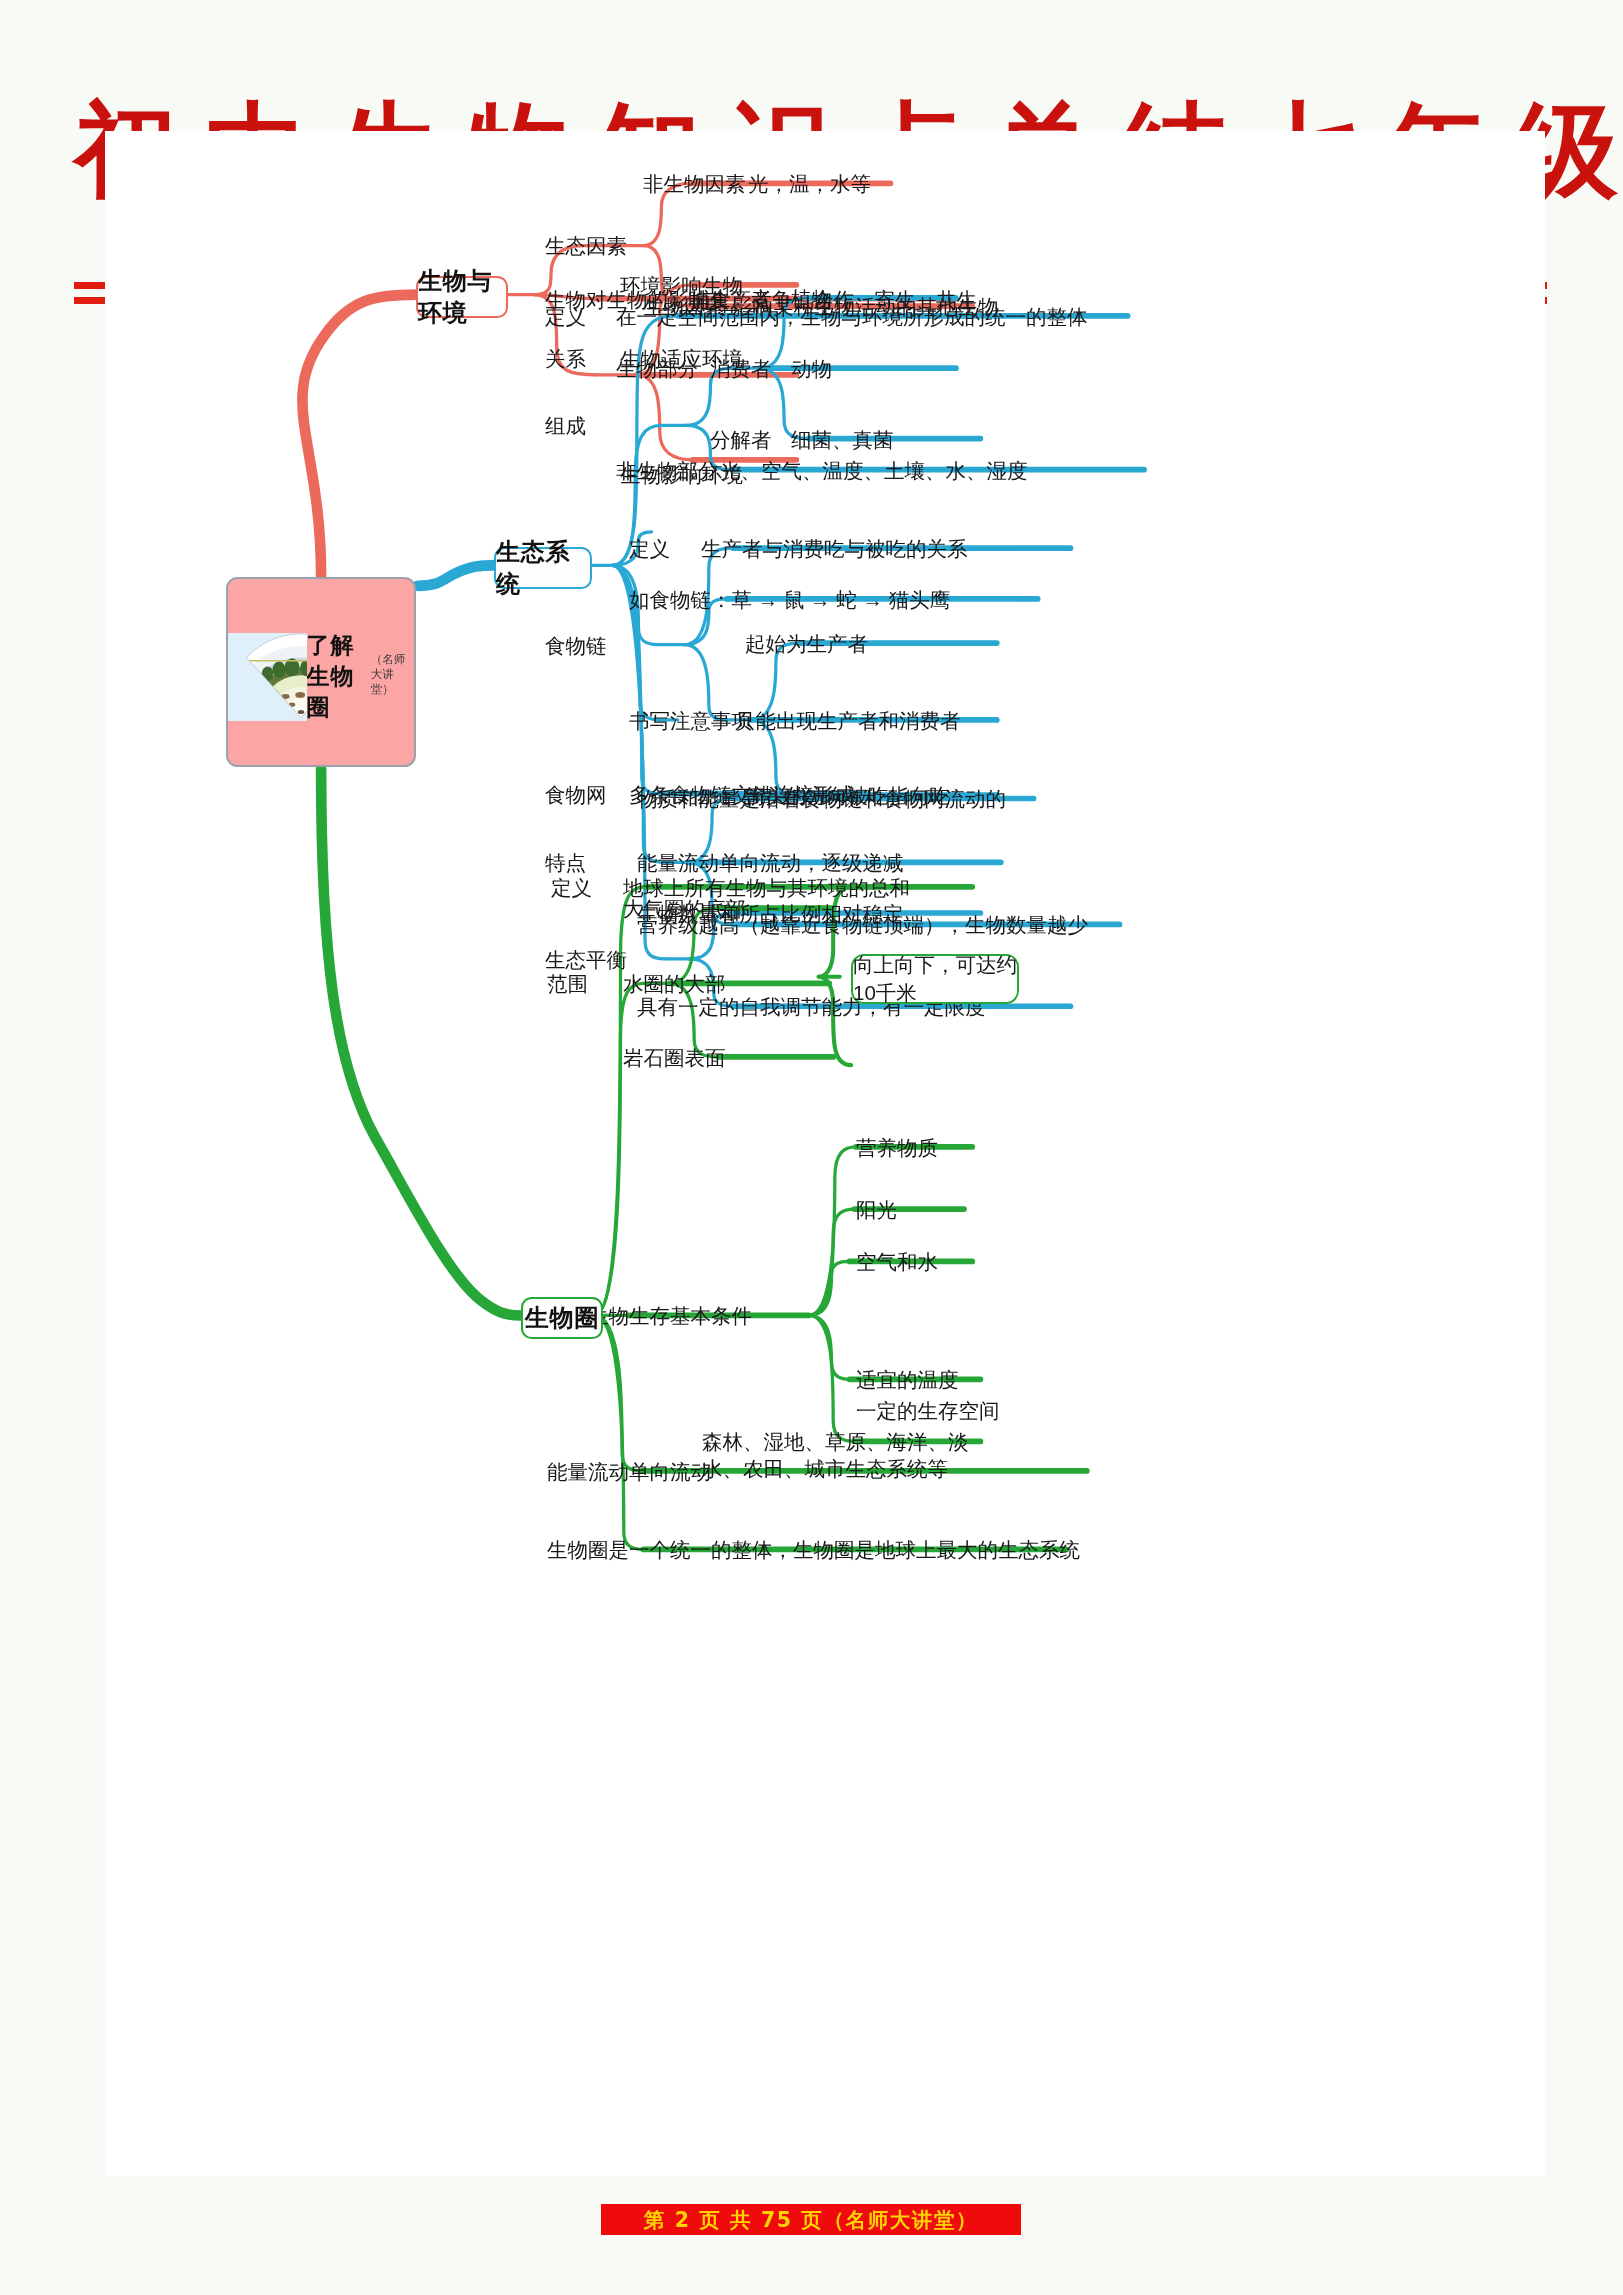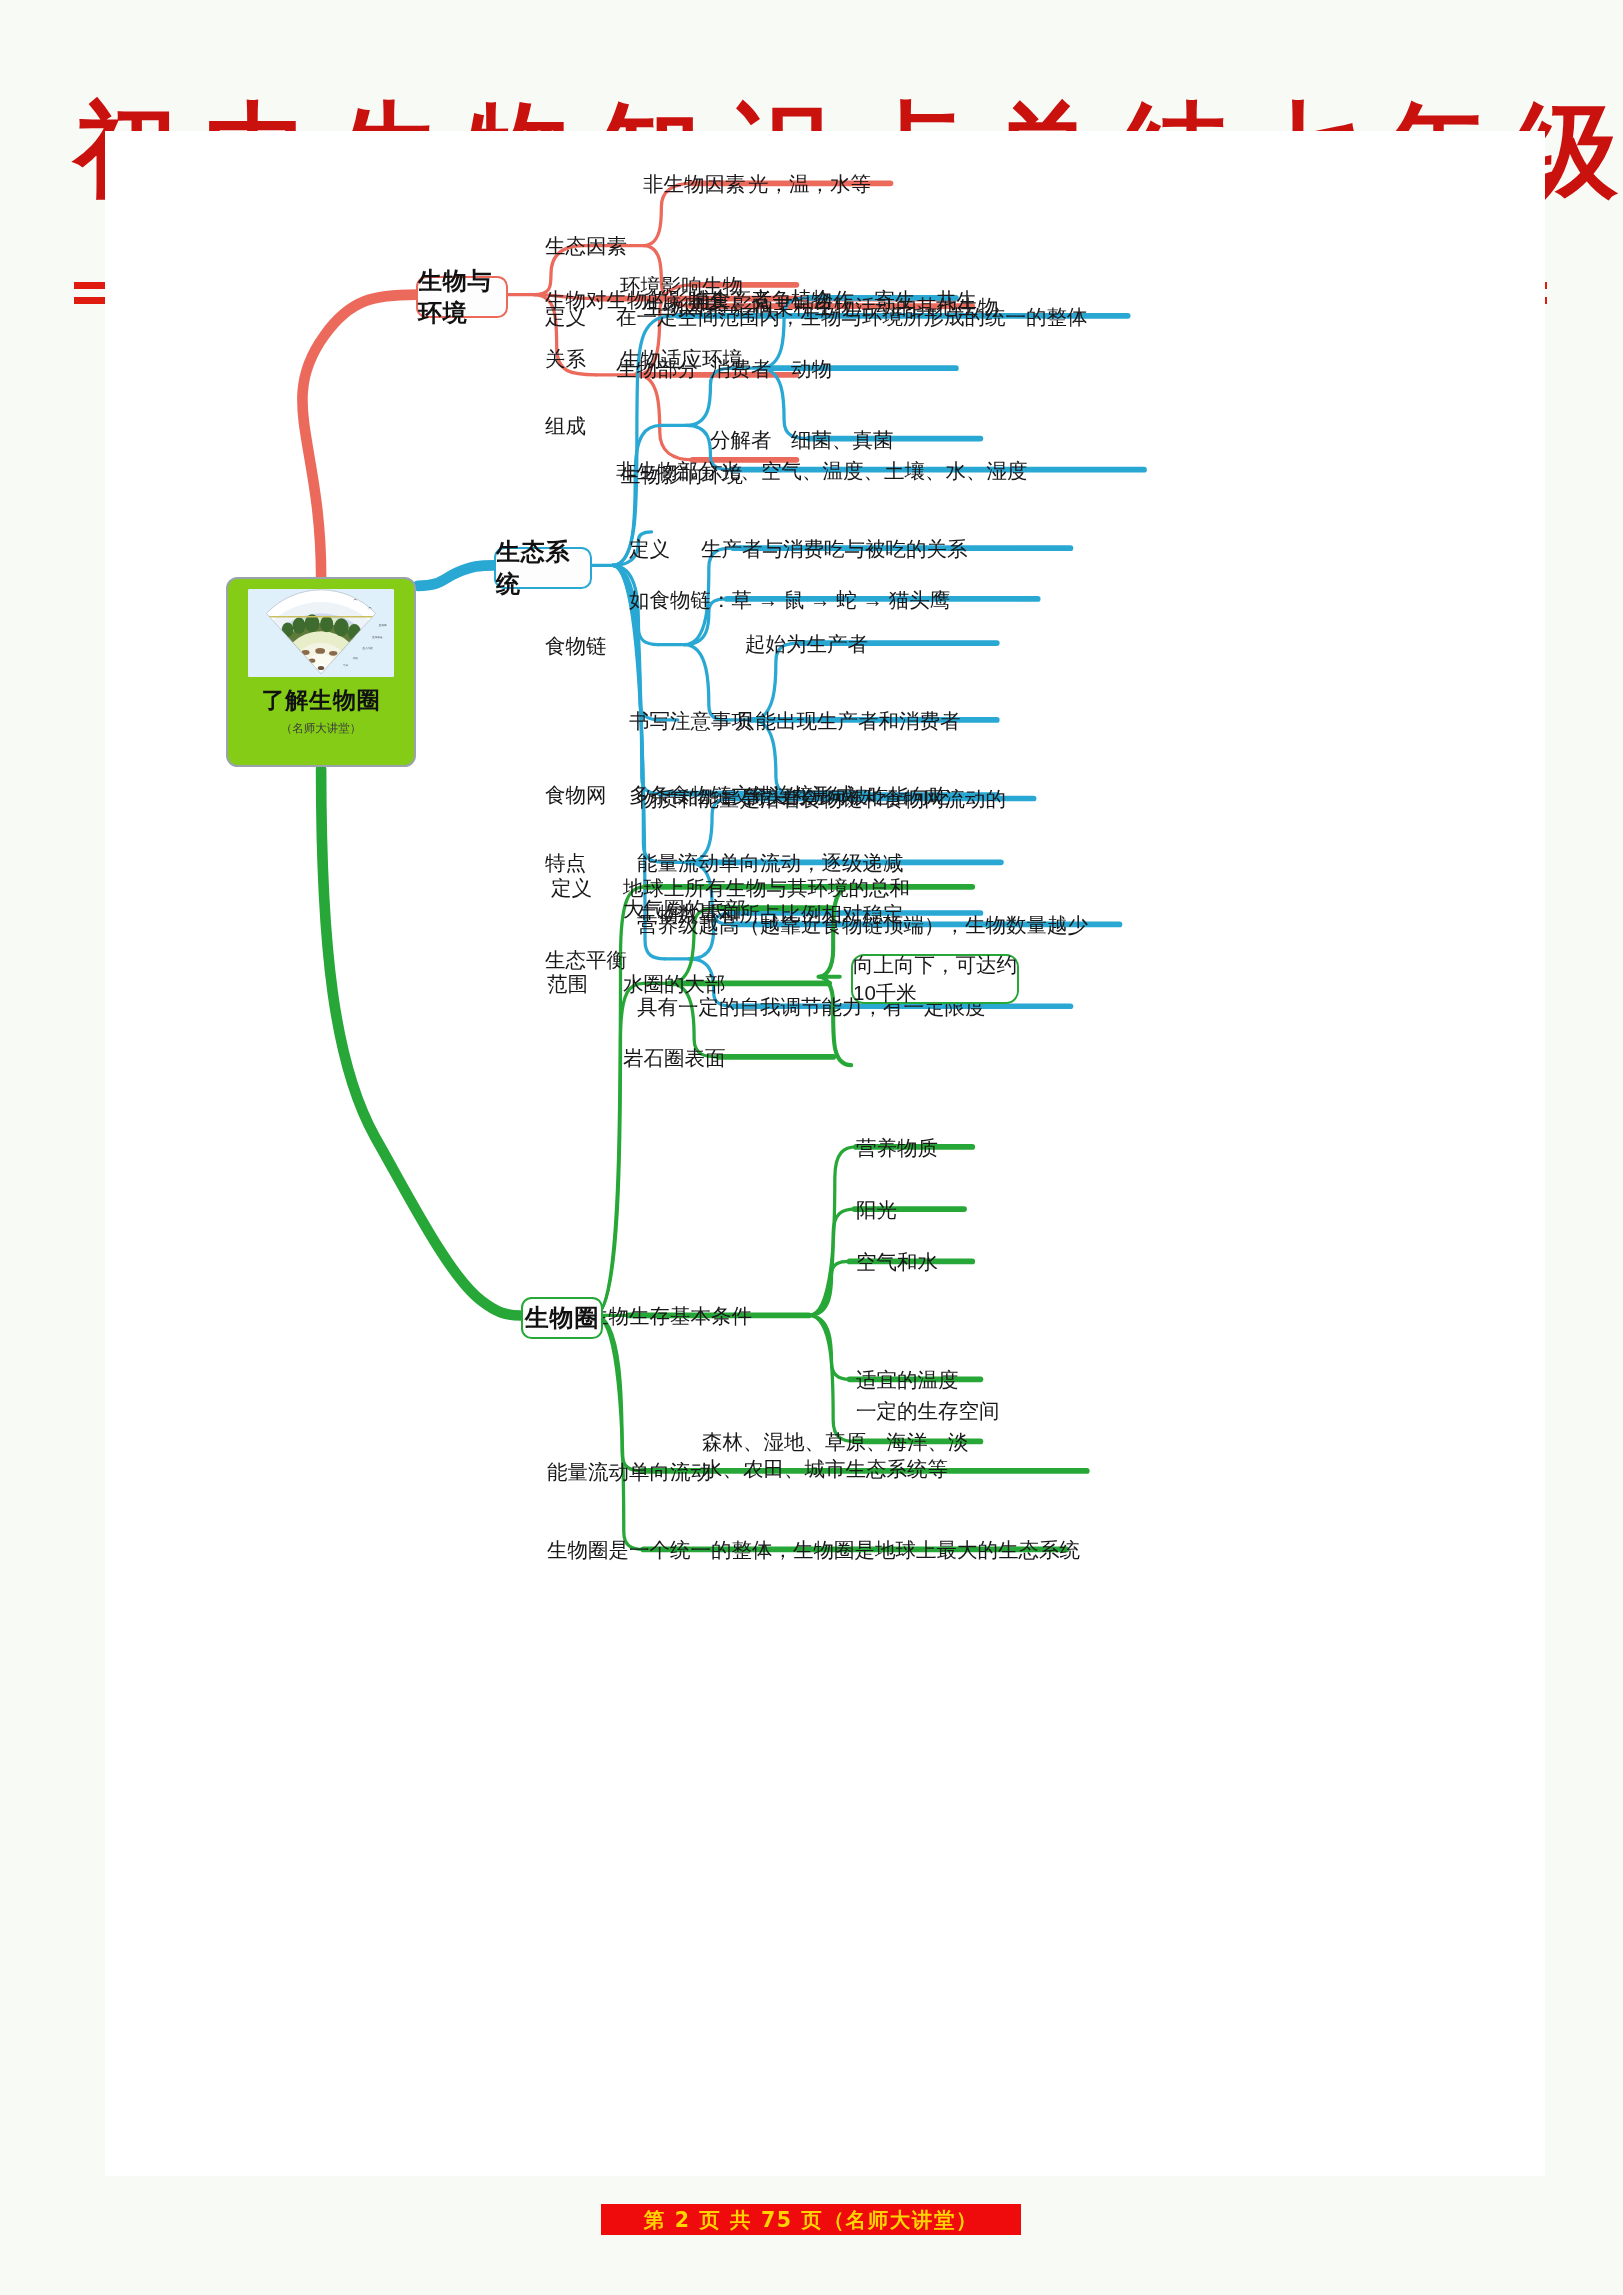--- a/index.html
+++ b/index.html
@@ -56,23 +56,23 @@
     border:2.5px solid #27a737;border-radius:13px;
     background:#fff;
     display:flex;align-items:center;justify-content:center;
     font-size:20.5px;color:#18181a;
   }
 
   
   #center-node{
     position:absolute;z-index:10;
     left:121px;top:446px;width:190px;height:190px;
-    border:2.5px solid #9aa2ad;border-radius:11.5px;background:#84cc16;
+    border:2.5px solid #9aa2ad;border-radius:11.5px;background:#fca5a5;
     box-sizing:border-box;
-    display:flex;flex-direction:column;align-items:center;
+    display:flex;flex-direction:row;align-items:center;
   }
   #center-thumb{
     width:146px;height:88px;margin-top:9.8px;
     background:#dff0fa;position:relative;overflow:hidden;border-radius:1.6px;
   }
   #center-title{
     margin-top:8.2px;font-weight:bold;font-size:23px;color:#111;letter-spacing:0.8px;
   }
   #center-sub{margin-top:4.9px;font-size:11.5px;color:#3a3a3a;}
 

